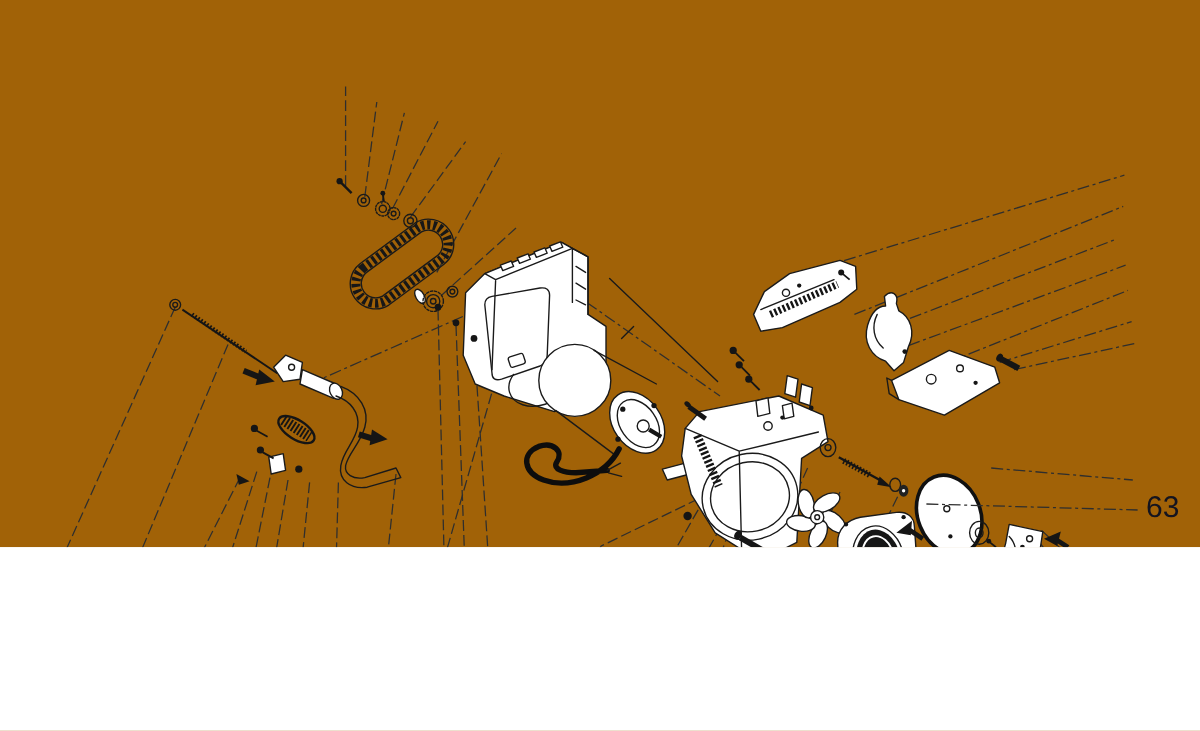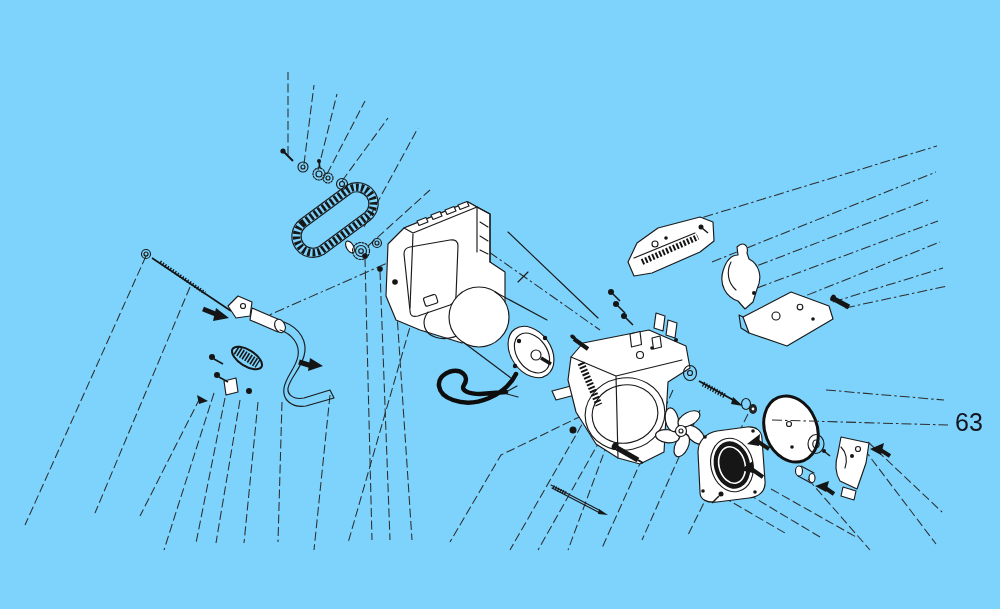--- a/index.html
+++ b/index.html
@@ -1,16 +1,16 @@
 <!DOCTYPE html>
 <html><head>
 <meta charset="utf-8">
 <style>
   html,body{margin:0;padding:0;background:#ffffff;}
-  .stage{width:1000px;height:609px;position:relative;background:#7dd3fc;overflow:hidden;}
+  .stage{width:1000px;height:456px;position:relative;background:#a16207;overflow:hidden;}
   svg{display:block;}
   .ld  {stroke:#2e2e2e;stroke-width:1.05;stroke-dasharray:9 3.5;fill:none;}
   .ldd {stroke:#2e2e2e;stroke-width:1.05;stroke-dasharray:10 3 2.5 3;fill:none;}
   .o   {stroke:#1a1a1a;stroke-width:1.15;fill:none;stroke-linejoin:round;stroke-linecap:round;}
   .ow  {stroke:#1a1a1a;stroke-width:1.15;fill:#ffffff;stroke-linejoin:round;}
   .f   {fill:#151515;stroke:none;}
   .t   {stroke:#151515;fill:none;}
   .callout-text{font-family:"Liberation Sans",sans-serif;font-size:25px;fill:#14141f;}
 </style>
 </head>

